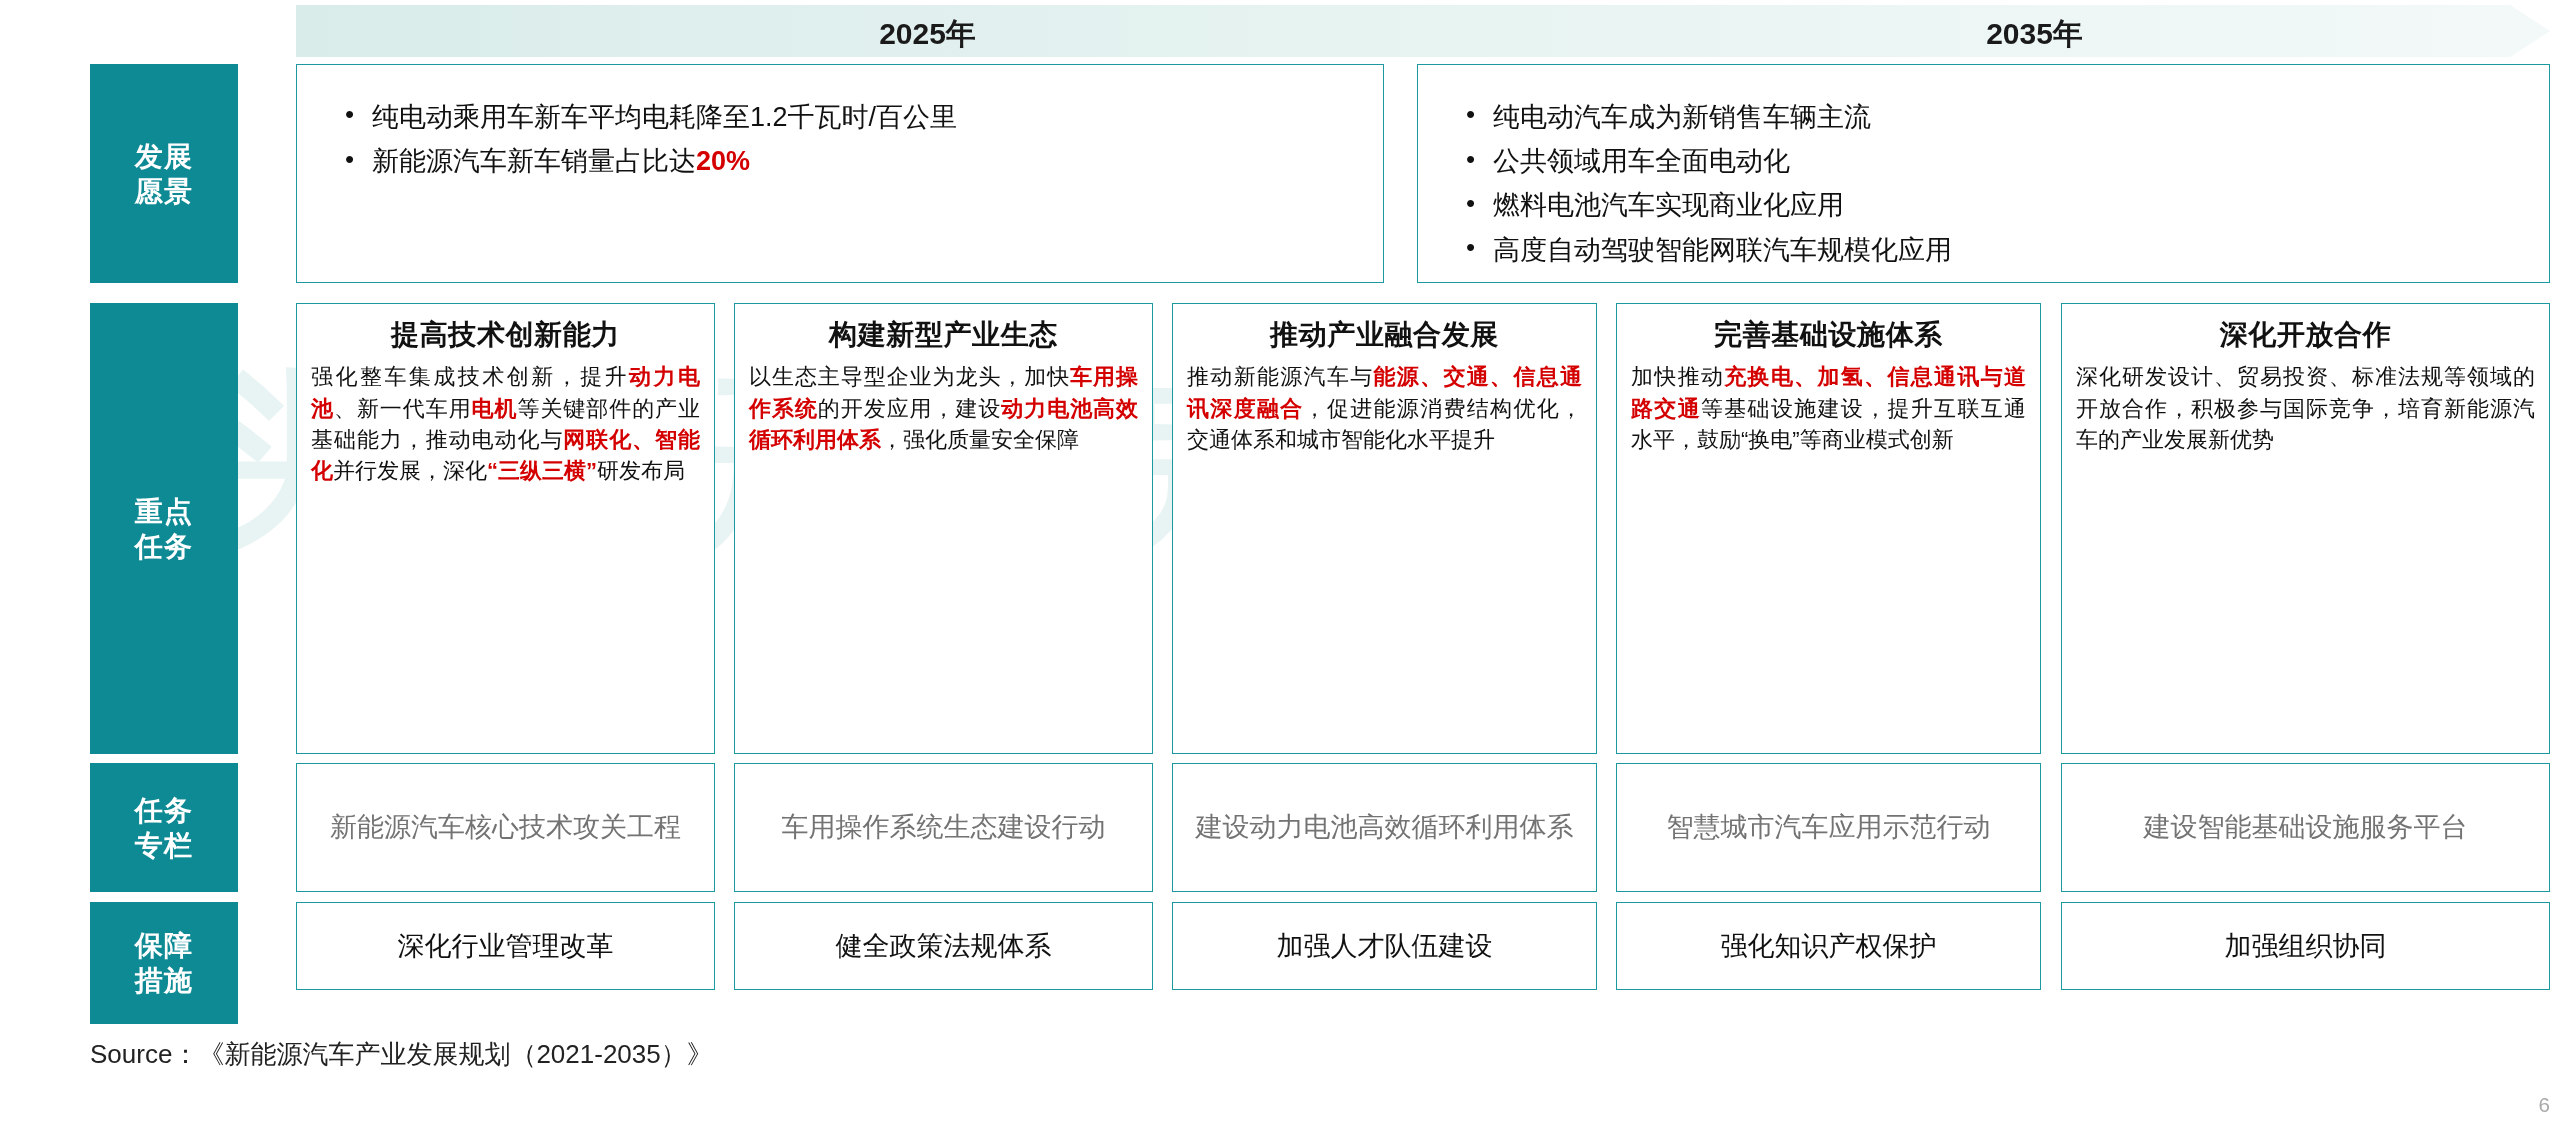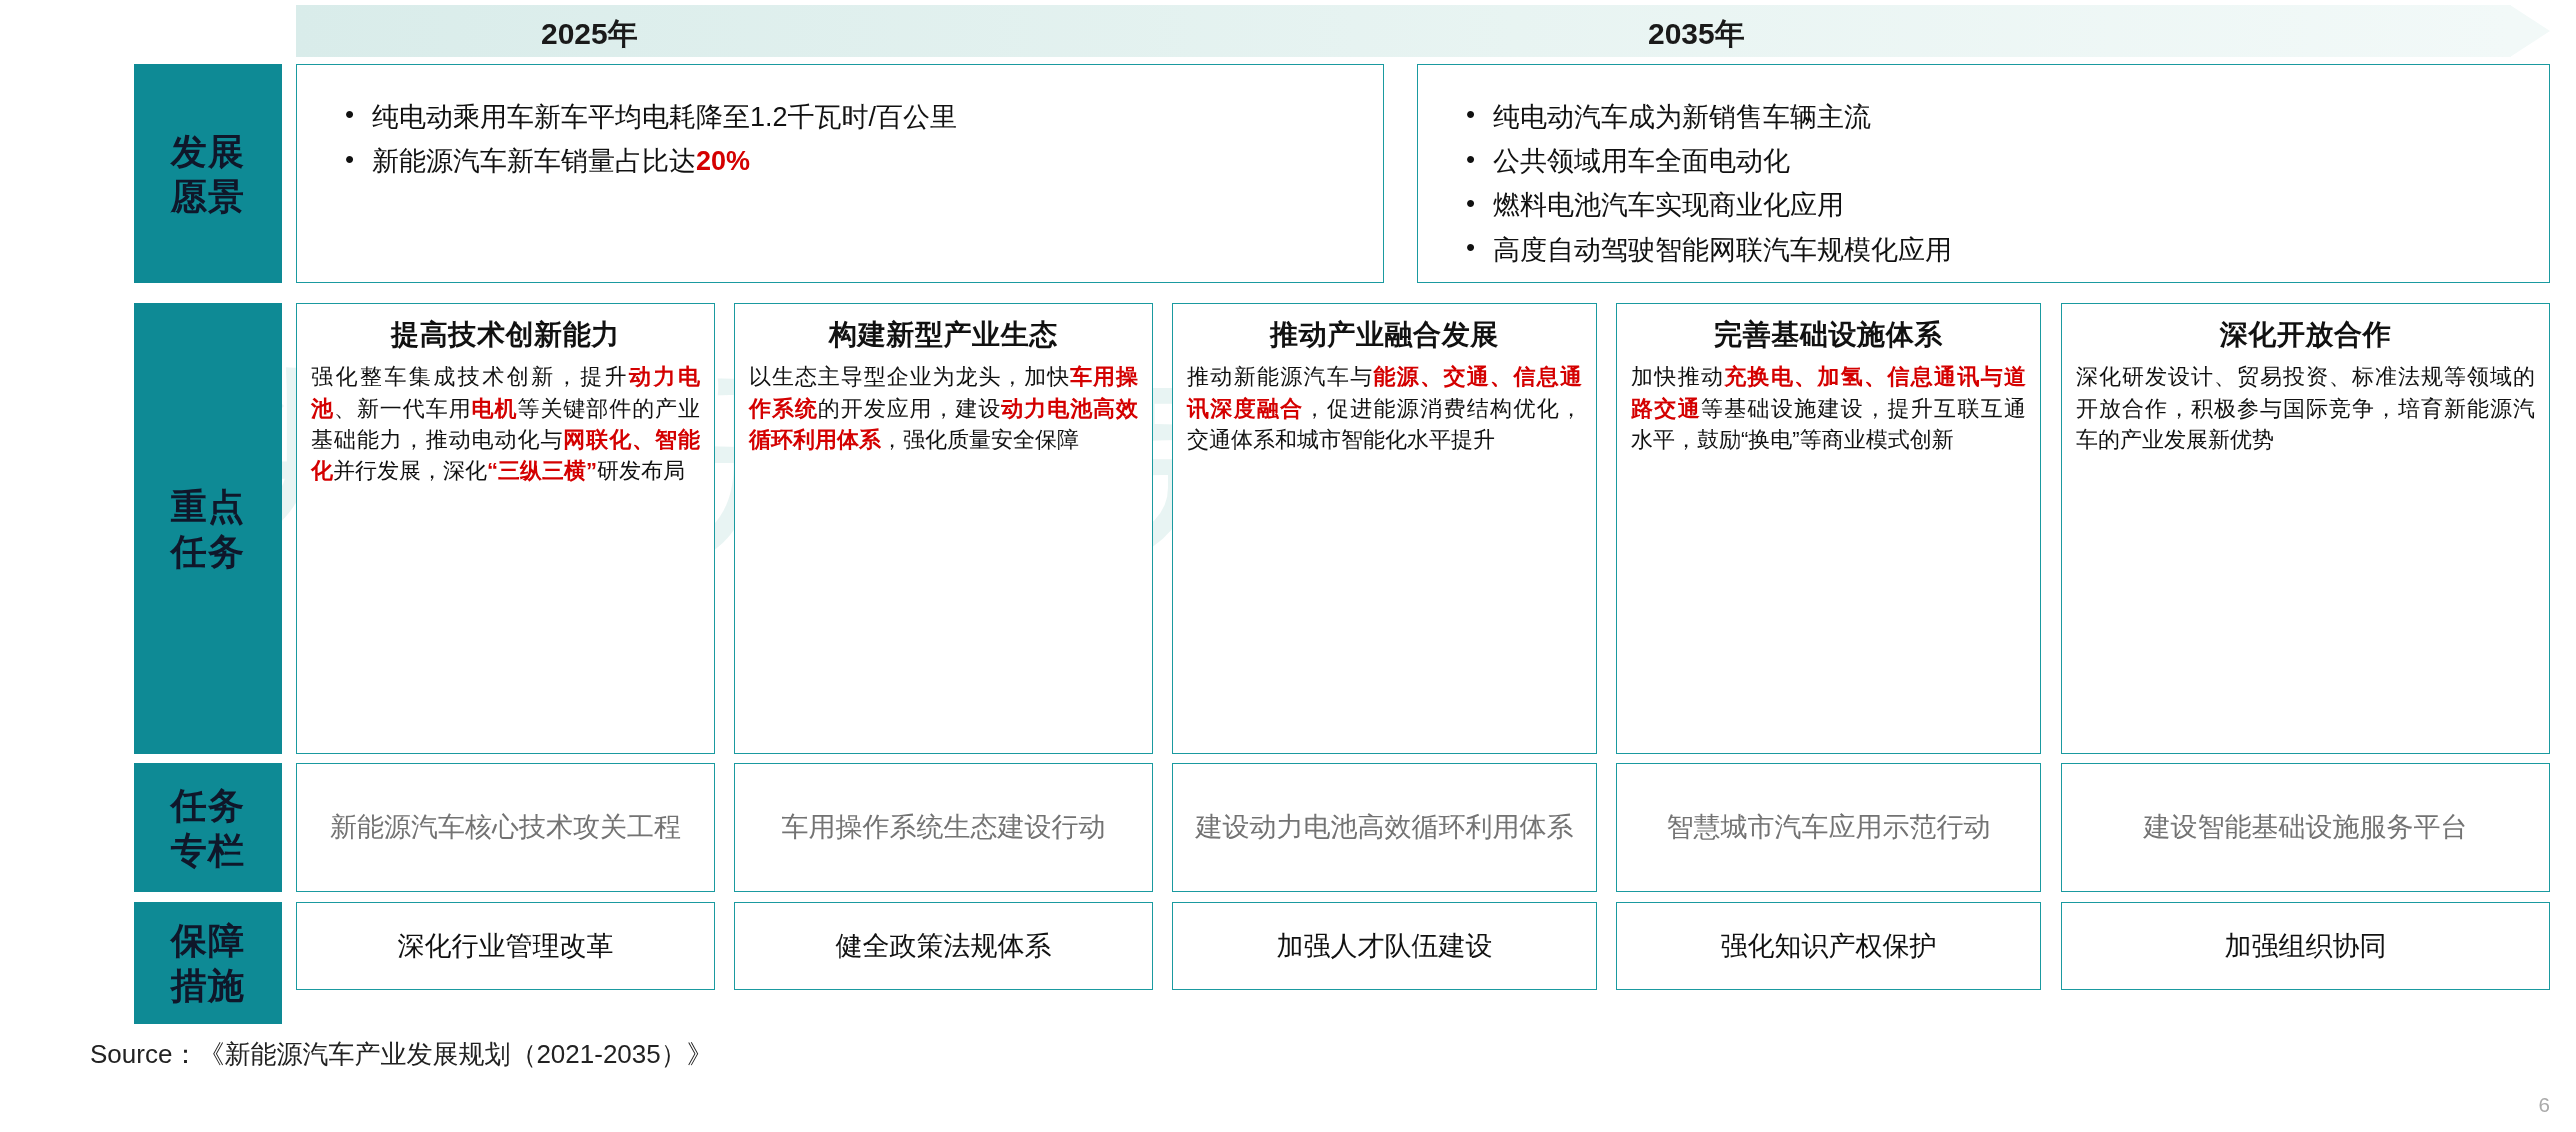--- a/index.html
+++ b/index.html
@@ -53,40 +53,40 @@
     border-top: 26px solid transparent;
     border-bottom: 26px solid transparent;
     border-left: 40px solid #f2f9f8;
   }
   .timeline-label {
     position: absolute;
     top: 9px;
     font-size: 30px;
     font-weight: bold;
     color: #1a1a1a;
+    text-align: center;
   }
   .tl-2025 { left: 245px; width: 773px; }
   .tl-2035 { left: 1352px; width: 773px; }
 
   
   .rowlabel {
     position: absolute;
     left: 90px;
     width: 148px;
     background: #0e8a95;
-    color: #0f172a;
-    font-size: 36px;
+    color: #ffffff;
+    font-size: 28px;
     font-weight: bold;
     line-height: 1.25;
     display: flex;
     align-items: center;
     justify-content: center;
     text-align: center;
     letter-spacing: 1.3px;
-    margin-left: 44px;
   }
   .rowlabel span { display: block; }
   .rl-vision { top: 64px; height: 219px; }
   .rl-tasks  { top: 303px; height: 451px; }
   .rl-column { top: 763px; height: 129px; }
   .rl-measure{ top: 902px; height: 122px; }
 
   
   .box {
     position: absolute;

